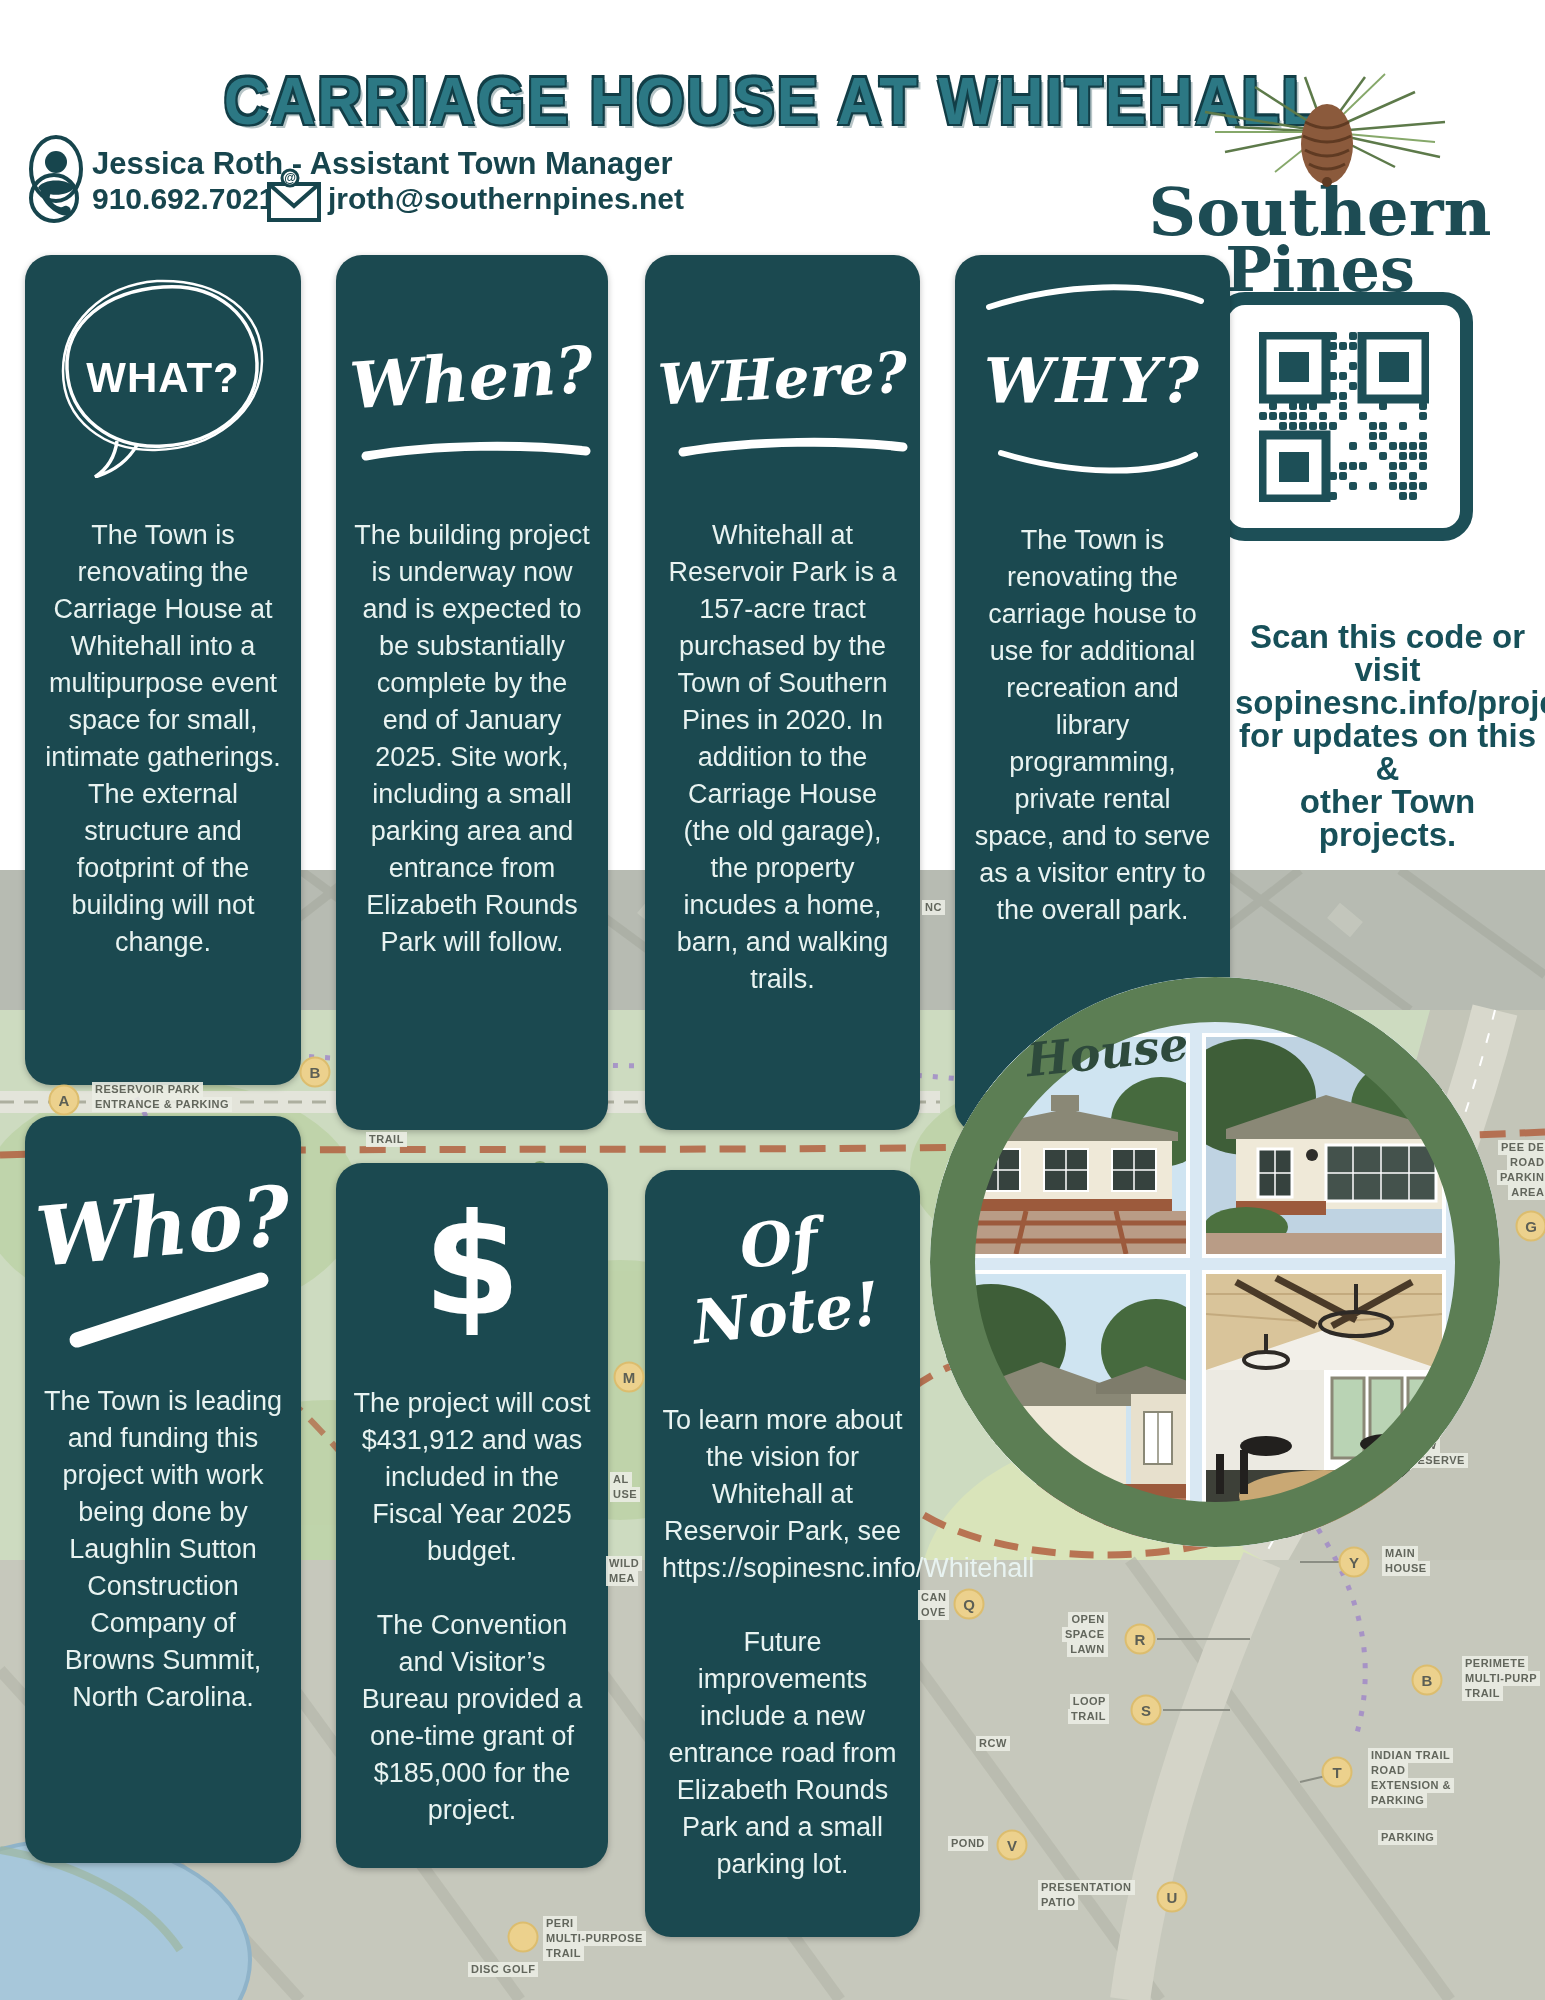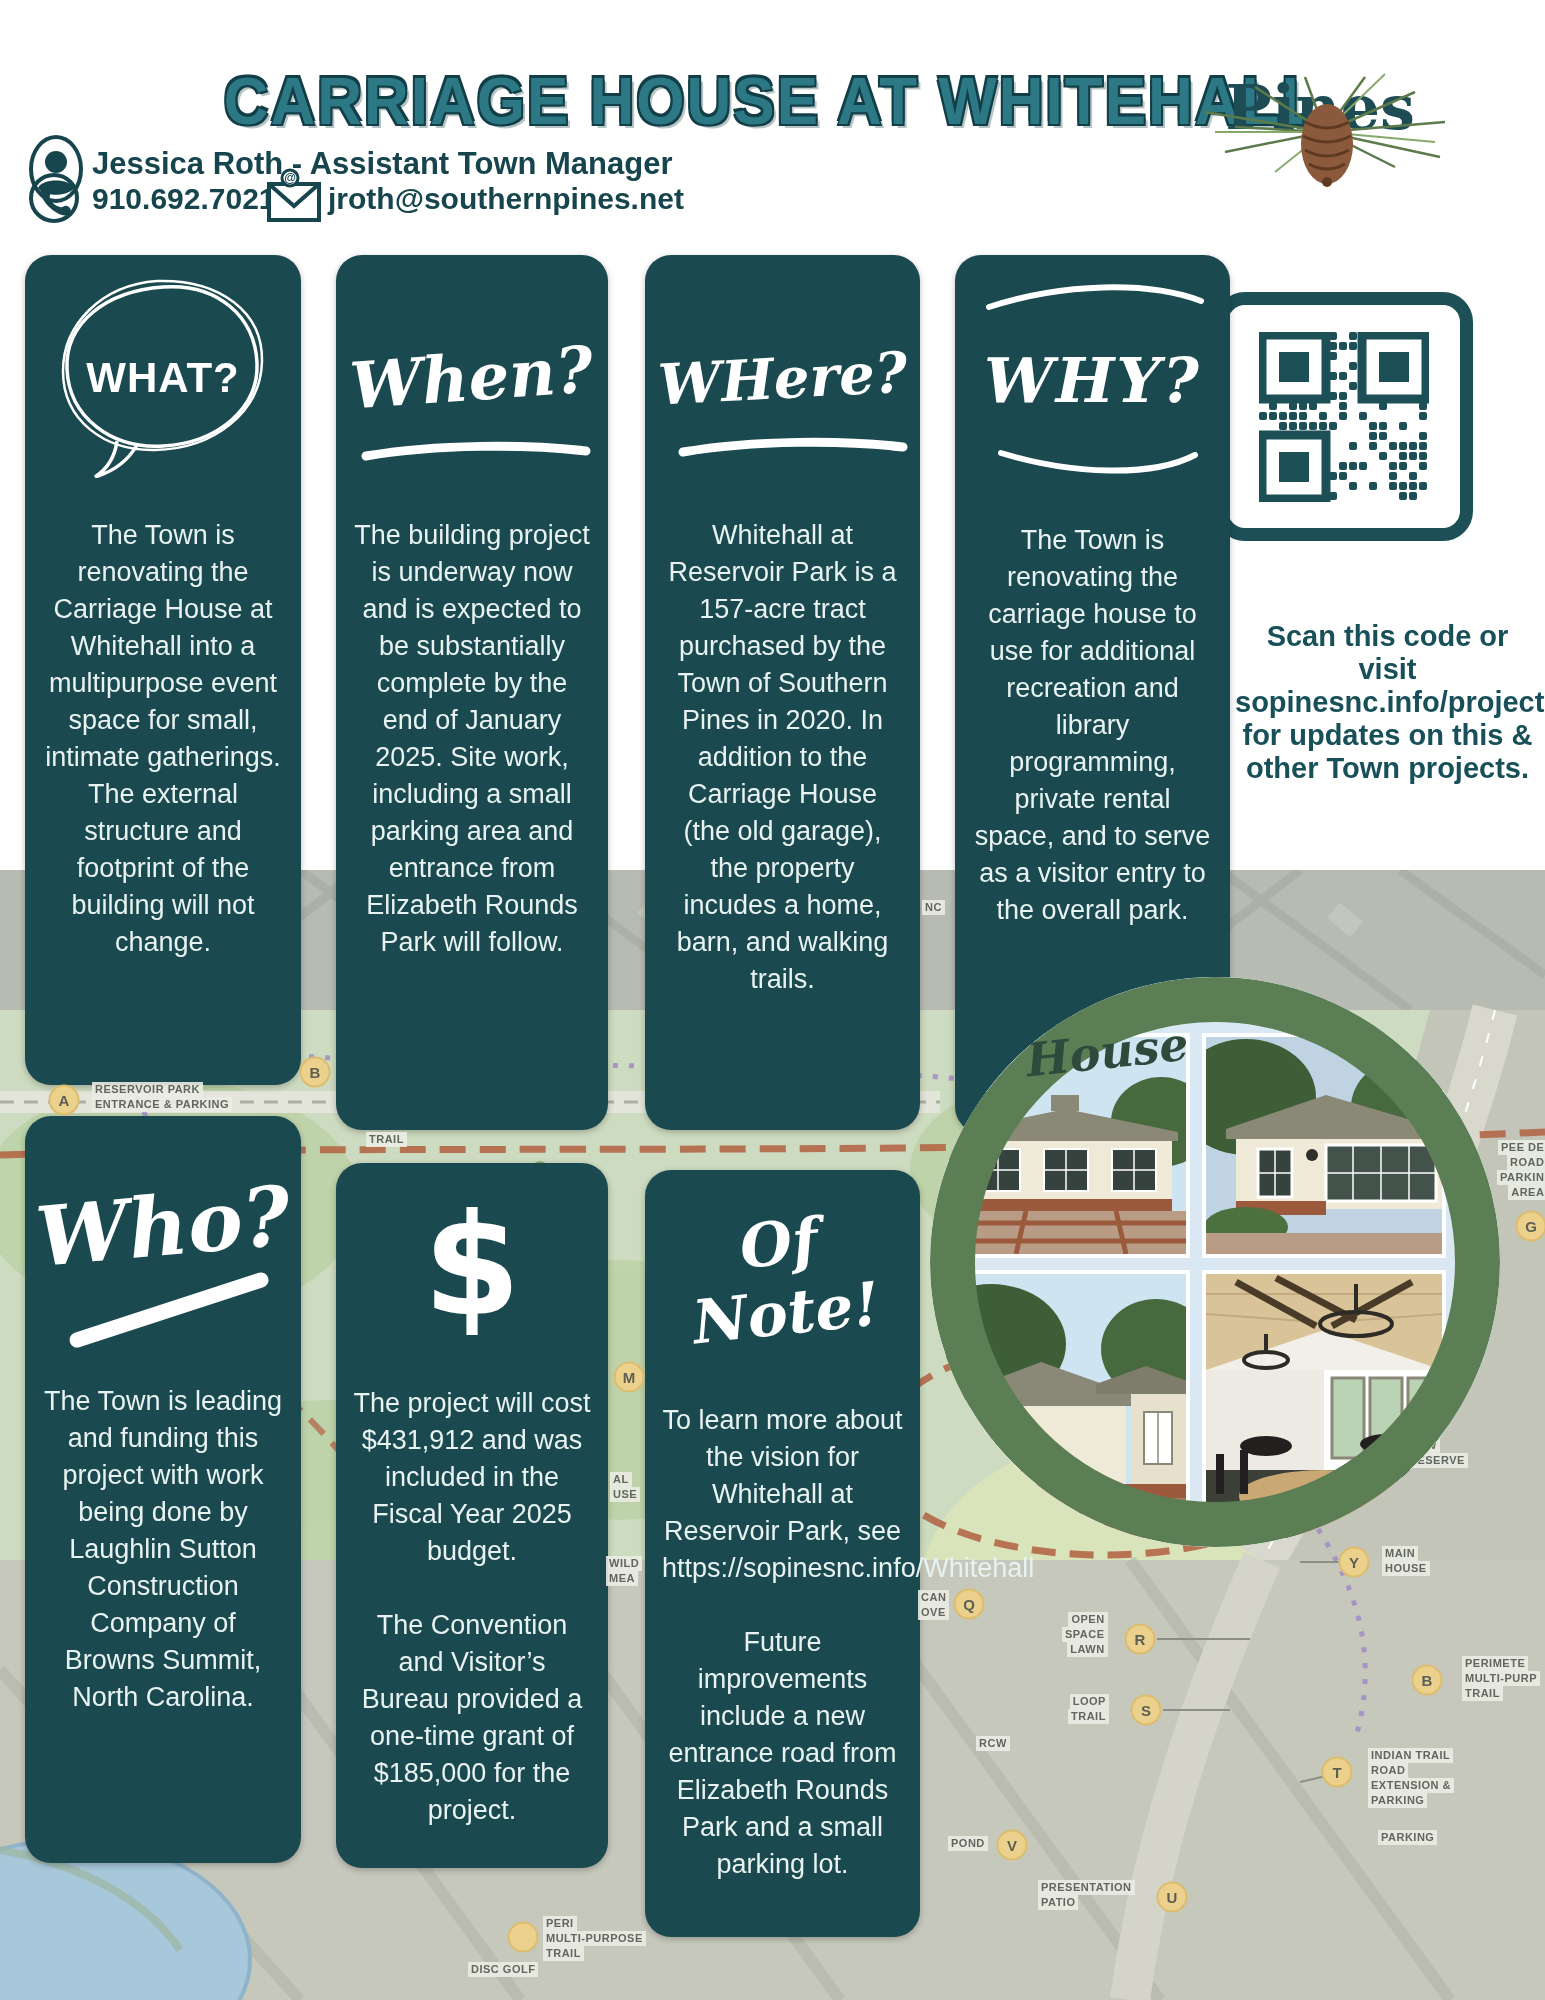--- a/index.html
+++ b/index.html
@@ -20,21 +20,21 @@
   
   .logo{position:absolute;left:1100px;top:80px;width:440px;text-align:center;color:#1d4c54;}
   .logo-line1{font-family:"DejaVu Serif",serif;font-weight:bold;font-size:66px;line-height:60px;margin-top:102px;}
   .logo-line2{font-family:"DejaVu Serif",serif;font-weight:bold;font-size:62px;line-height:56px;}
   .pinecone{position:absolute;left:95px;top:-8px;}
 
   
   .qr-frame{position:absolute;left:1215px;top:292px;width:232px;height:223px;background:#fff;
             border:13px solid #1d4f57;border-radius:30px;display:flex;align-items:center;justify-content:center;}
   .qr-caption{position:absolute;left:1235px;top:620px;width:305px;text-align:center;
-              color:#175059;font-size:29px;font-weight:bold;line-height:33px;}
+              color:#175059;font-size:33px;font-weight:bold;line-height:33px;}
 
   
   .card{position:absolute;background:#1b4950;border-radius:26px;color:#e8f3f1;text-align:center;
         box-shadow:0 2px 6px rgba(0,0,0,.25);}
   .card__head{position:relative;display:flex;align-items:center;justify-content:center;color:#ffffff;}
   .card__title{position:relative;z-index:2;}
   .card__body{padding:0 17px;font-size:27px;line-height:37px;}
   .card__body p{margin:17px 0 37px 0;text-align:center;}
   .deco{position:absolute;display:none;}
 
@@ -332,20 +332,21 @@
       </g>
       <ellipse cx="132" cy="72" rx="26" ry="40" fill="#8b5a3c"></ellipse>
       <g fill="none" stroke="#5f3a22" stroke-width="3">
         <path d="M110,50 Q132,62 154,50"></path>
           <path d="M108,64 Q132,76 156,64"></path>
         <path d="M110,78 Q132,90 154,78"></path>
           <path d="M114,92 Q132,102 150,92"></path>
       </g>
       <circle cx="132" cy="110" r="5" fill="#5f3a22"></circle>
     </svg>
+    <div class="logo-line1">Southern</div>
     <div class="logo-line2">Pines</div>
   </div>
 
   <div class="qr-frame">
     <svg id="qr-modules" width="170" height="170" viewBox="0 0 170 170">
         <rect x="70" y="0" width="8" height="8" rx="2" fill="#1d4f57"></rect>
         <rect x="90" y="0" width="8" height="8" rx="2" fill="#1d4f57"></rect>
         <rect x="70" y="10" width="8" height="8" rx="2" fill="#1d4f57"></rect>
         <rect x="80" y="10" width="8" height="8" rx="2" fill="#1d4f57"></rect>
         <rect x="90" y="10" width="8" height="8" rx="2" fill="#1d4f57"></rect>

